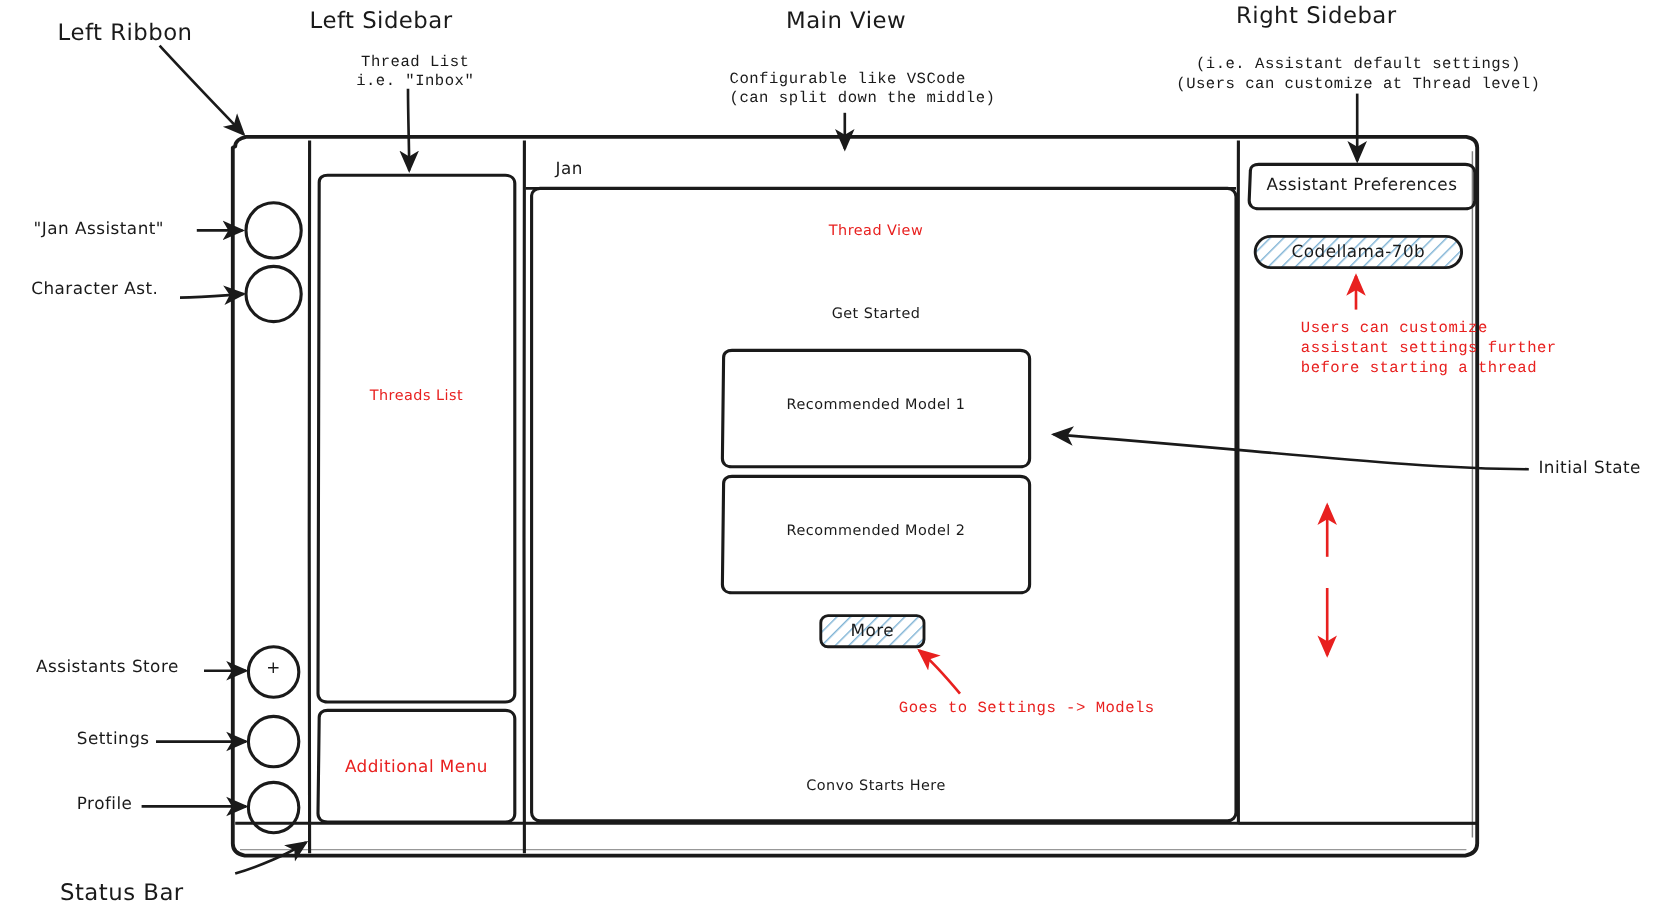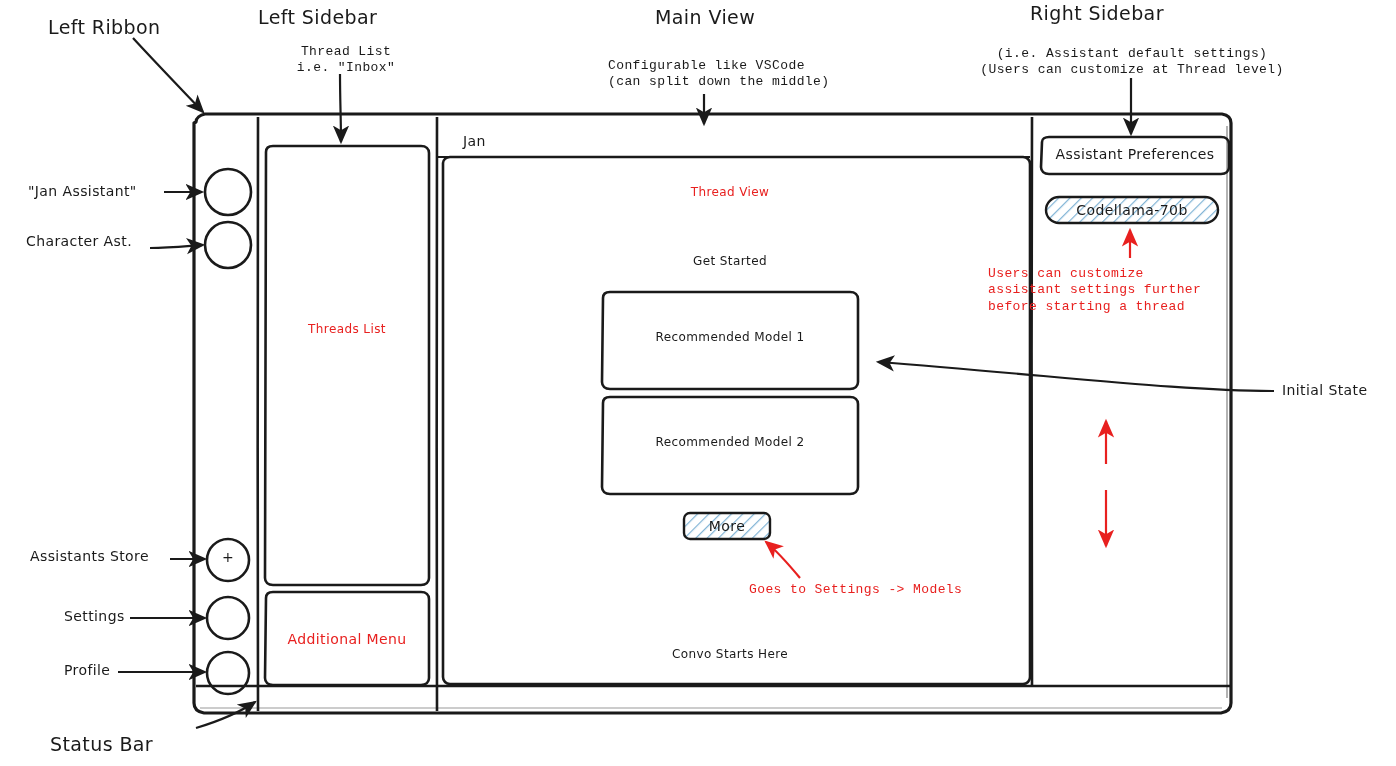--- a/index.html
+++ b/index.html
@@ -147,21 +147,21 @@
 (Users can customize at Thread level)</div>
 
   <div class="lbl hand t-md" style="left:28px; top:183px;">"Jan Assistant"</div>
   <div class="lbl hand t-md" style="left:26px; top:233px;">Character Ast.</div>
   <div class="lbl hand t-md" style="left:30px; top:548px;">Assistants Store</div>
   <div class="lbl hand t-md" style="left:64px; top:608px;">Settings</div>
   <div class="lbl hand t-md" style="left:64px; top:662px;">Profile</div>
   <div class="lbl hand t-xl" style="left:50px; top:733px;">Status Bar</div>
 
   <div class="lbl hand t-md" style="left:1282px; top:382px;">Initial State</div>
-  <div class="lbl hand red t-sm" style="left:988px; top:266px;">Users can customize
+  <div class="lbl hand red t-sm" style="left:1084px; top:266px;">Users can customize
 assistant settings further
 before starting a thread</div>
   <div class="lbl hand red t-sm" style="left:749px; top:582px;">Goes to Settings -&gt; Models</div>
 
   <div class="lbl hand t-md center" style="left:213px; top:549px; width:30px;">+</div>
 
   <div class="lbl hand red t-lg center" style="left:269px; top:322px; width:156px;">Threads List</div>
   <div class="lbl hand red t-md center" style="left:269px; top:631px; width:156px;">Additional Menu</div>
 
   <div class="lbl hand t-md" style="left:463px; top:133px;">Jan</div>

